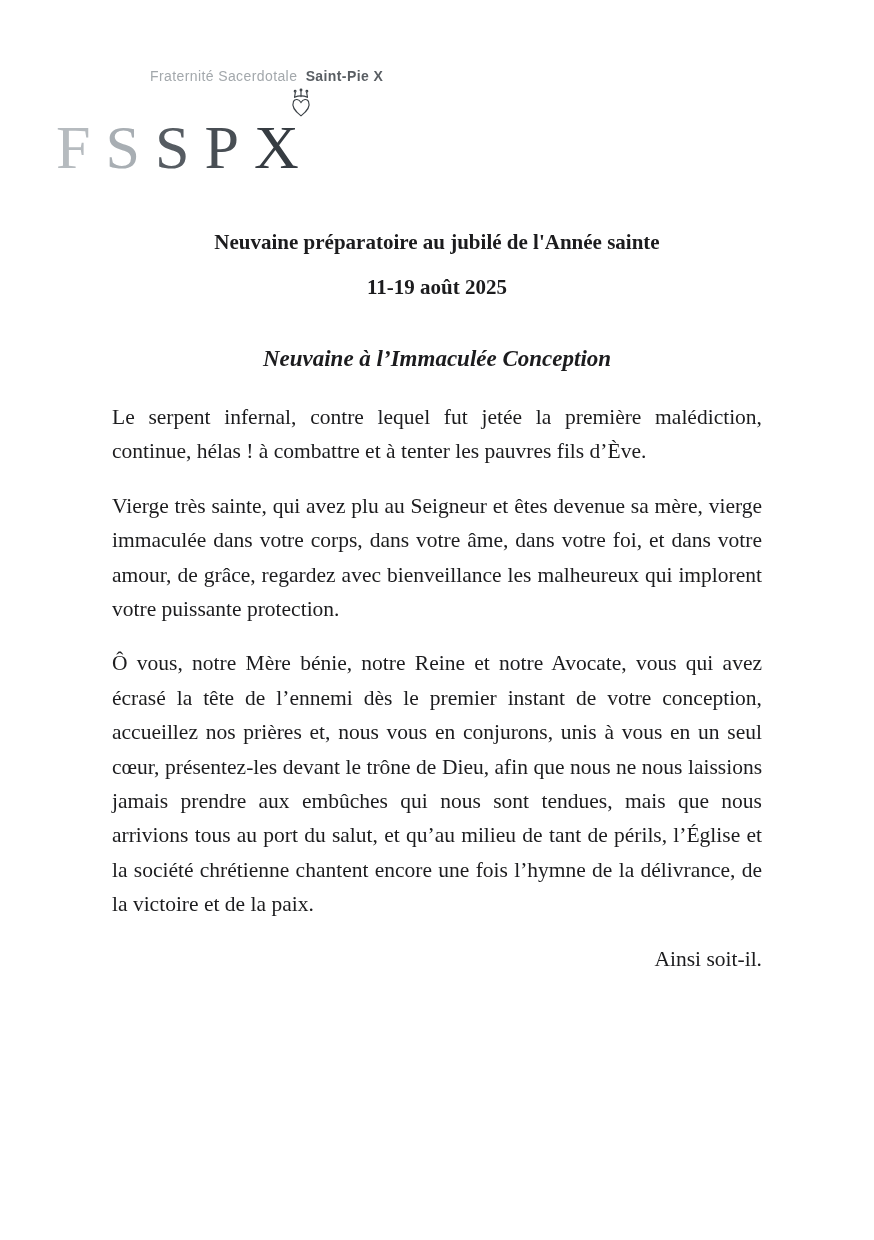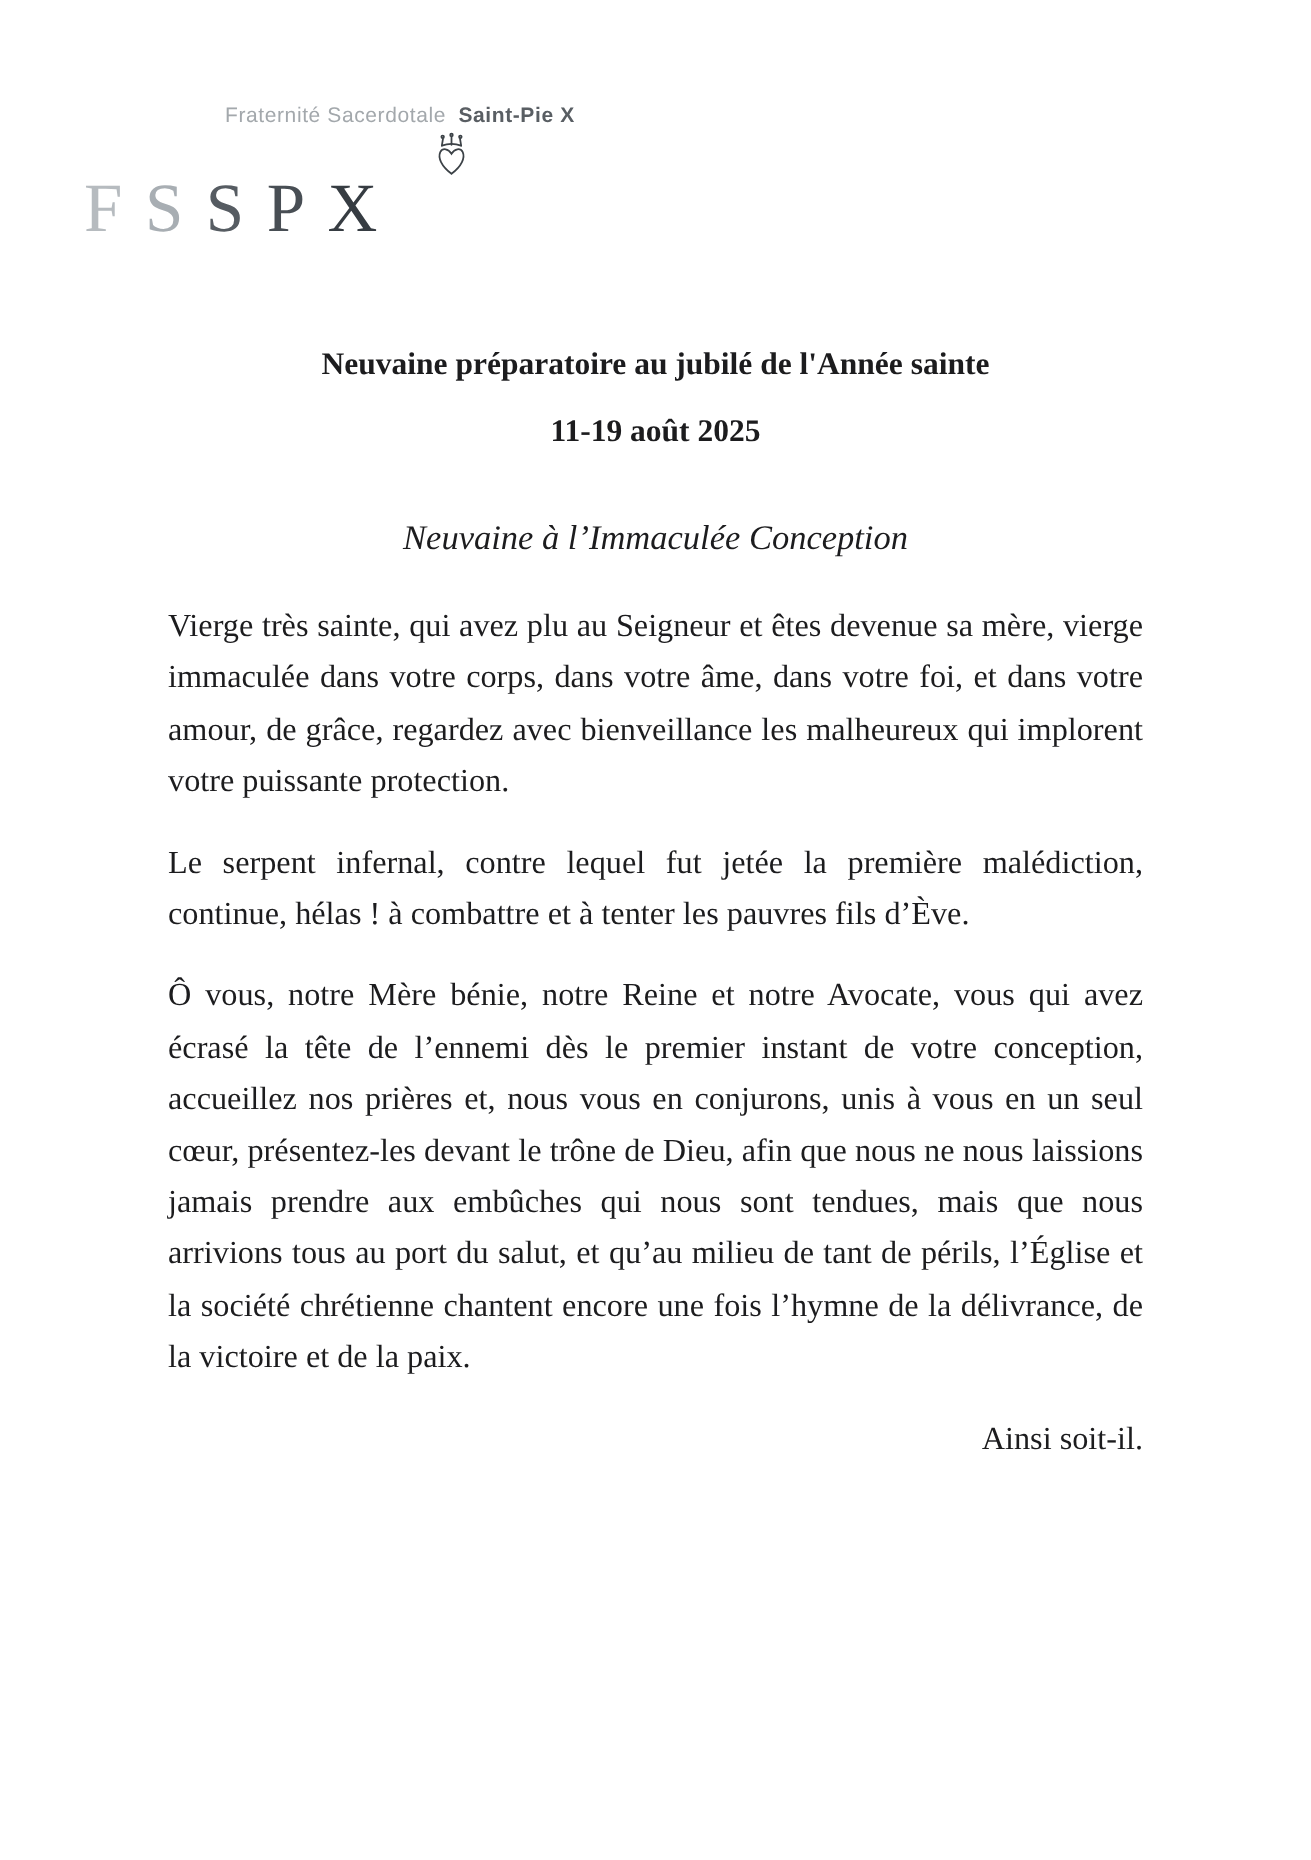--- a/index.html
+++ b/index.html
@@ -36,21 +36,21 @@
     left: 288px;
     width: 26px;
     height: 30px;
   }
 
   .fsspx {
     position: absolute;
     top: 116px;
     left: 56px;
     font-family: "Liberation Serif", serif;
-    font-size: 46px;
+    font-size: 62px;
     font-weight: normal;
     letter-spacing: 15px;
     white-space: nowrap;
     line-height: 1;
   }
 
   
   .content {
     position: absolute;
     left: 112px;
@@ -61,21 +61,21 @@
     font-size: 21px;
     font-weight: bold;
     text-align: center;
     line-height: 32px;
     margin: 0;
   }
   .doc-title.line2 { margin-top: 13px; }
   .doc-subtitle {
     font-size: 23px;
     font-style: italic;
-    font-weight: normal;
+    font-weight: bold;
     text-align: center;
     line-height: 32px;
     margin: 40px 0 0 0;
   }
   .doc-paragraphs p {
     font-size: 21.5px;
     line-height: 34.4px;
     text-align: justify;
     margin: 20px 0 0 0;
   }
@@ -104,20 +104,20 @@
   </svg>
 
   <div class="fsspx"><span style="color: rgb(182, 187, 191);">F</span><span style="color: rgb(168, 174, 179);">S</span><span style="color: rgb(86, 92, 98);">S</span><span style="color: rgb(72, 78, 84);">P</span><span style="color: rgb(54, 60, 66);">X</span></div>
 
   <div class="content">
     <h1 class="doc-title line1">Neuvaine préparatoire au jubilé de l'Année sainte</h1>
     <h1 class="doc-title line2">11-19 août 2025</h1>
     <h2 class="doc-subtitle">Neuvaine à l’Immaculée Conception</h2>
 
     <div class="doc-paragraphs">
+      <p>Le serpent infernal, contre lequel fut jetée la première malédiction, continue, hélas ! à combattre et à tenter les pauvres fils d’Ève.</p>
       <p>Vierge très sainte, qui avez plu au Seigneur et êtes devenue sa mère, vierge immaculée dans votre corps, dans votre âme, dans votre foi, et dans votre amour, de grâce, regardez avec bienveillance les malheureux qui implorent votre puissante protection.</p>
-      <p>Le serpent infernal, contre lequel fut jetée la première malédiction, continue, hélas ! à combattre et à tenter les pauvres fils d’Ève.</p>
       <p>Ô vous, notre Mère bénie, notre Reine et notre Avocate, vous qui avez écrasé la tête de l’ennemi dès le premier instant de votre conception, accueillez nos prières et, nous vous en conjurons, unis à vous en un seul cœur, présentez-les devant le trône de Dieu, afin que nous ne nous laissions jamais prendre aux embûches qui nous sont tendues, mais que nous arrivions tous au port du salut, et qu’au milieu de tant de périls, l’Église et la société chrétienne chantent encore une fois l’hymne de la délivrance, de la victoire et de la paix.</p>
       <p>Ainsi soit-il.</p>
     </div>
   </div>
 
 </div>
 
 </body></html>

